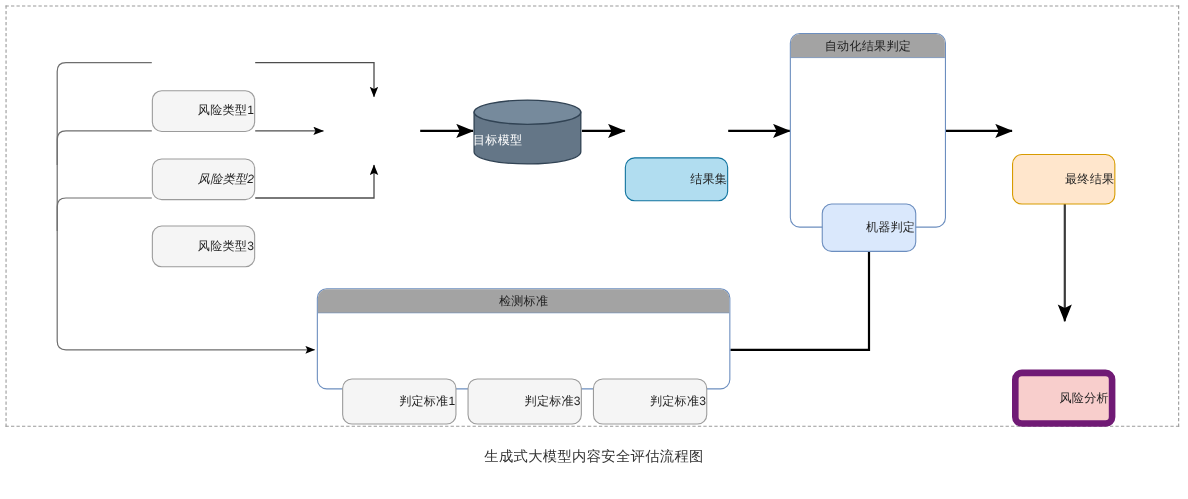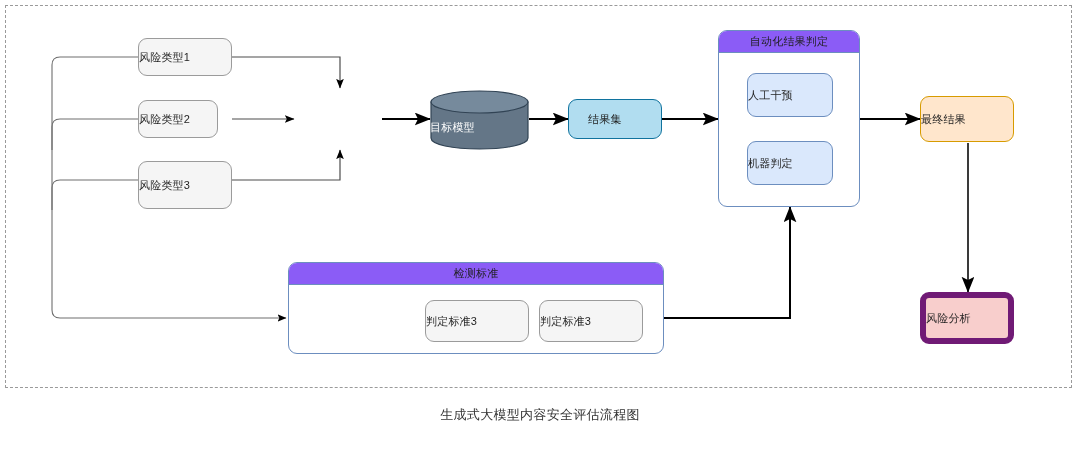--- a/index.html
+++ b/index.html
@@ -32,26 +32,27 @@
     top: 0;
     width: 1080px;
     height: 454px;
     pointer-events: none;
   }
   .node {
     position: absolute;
     box-sizing: border-box;
     display: flex;
     align-items: center;
-    justify-content: flex-start;
+    justify-content: flex-end;
     text-align: center;
     font-size: 11px;
     color: #1f1f1f;
     line-height: 1.3;
     letter-spacing: .2px;
+    margin-top: 44px;
   }
   .grey-box {
     background: #f5f5f5;
     border: 1px solid #9b9b9b;
     border-radius: 9px;
   }
   .green-box {
     background: #d5e8d4;
     border: 1px solid #82b366;
     border-radius: 9px;
@@ -80,21 +81,21 @@
   .container-box {
     position: absolute;
     box-sizing: border-box;
     background: #ffffff;
     border: 1px solid #6c8ebf;
     border-radius: 9px;
   }
   .container-title {
     box-sizing: border-box;
     height: 22px;
-    background: #8b5cf6;
+    background: #a3a3a3;
     border-bottom: 1px solid #6c8ebf;
     border-radius: 8px 8px 0 0;
     display: flex;
     align-items: center;
     justify-content: center;
     font-size: 11px;
     color: #1f1f1f;
     letter-spacing: .2px;
   }
   .cyl {
@@ -156,60 +157,60 @@
     <path d="M860,119 L920,119" fill="none" stroke="#000000" stroke-width="2" marker-end="url(#arrow)"></path>
 
     <path d="M968,143 L968,292" fill="none" stroke="#3a3a3a" stroke-width="2" marker-end="url(#arrow)"></path>
 
     <path d="M664,318 L790,318 L790,207" fill="none" stroke="#000000" stroke-width="2" marker-end="url(#arrow)"></path>
   </svg>
 
   <div class="node grey-box" style="left:138px; top:38px; width:94px; height:38px;">
     <span>风险类型1</span>
   </div>
-  <div class="node grey-box" style="left:138px; top:100px; width:80px; height:38px;">
+  <div class="node grey-box" style="left:138px; top:100px; width:94px; height:38px;font-style:italic;">
     <span>风险类型2</span>
   </div>
-  <div class="node grey-box" style="left:138px; top:161px; width:94px; height:48px;">
+  <div class="node grey-box" style="left:138px; top:161px; width:94px; height:38px;">
     <span>风险类型3</span>
   </div>
 
 
   <div class="cyl" style="left:430px; top:90px; width:99px; height:60px;">
     <svg width="99" height="60" viewBox="0 0 99 60" xmlns="http://www.w3.org/2000/svg">
       <path d="M1,12 L1,48 C1,54.6 22.5,59 49.5,59 C76.5,59 98,54.6 98,48 L98,12 Z" fill="#647687" stroke="#314354" stroke-width="1.2"></path>
       <ellipse cx="49.5" cy="12" rx="48.5" ry="11" fill="#768a9c" stroke="#314354" stroke-width="1.2"></ellipse>
     </svg>
     <div class="cyl-label" style="top:30px;">目标模型</div>
   </div>
 
   <div class="node cyan-box" style="left:568px; top:99px; width:94px; height:40px;">
     <span>结果集</span>
   </div>
 
   <div class="container-box" style="left:718px; top:30px; width:142px; height:177px;">
     <div class="container-title">自动化结果判定</div>
-    <div class="node blue-sub" style="left:28px; top:42px; width:86px; height:44px;">
-      <span>人工干预</span>
-    </div>
     <div class="node blue-sub" style="left:28px; top:110px; width:86px; height:44px;">
       <span>机器判定</span>
     </div>
   </div>
 
   <div class="node orange-box" style="left:920px; top:96px; width:94px; height:46px;">
     <span>最终结果</span>
   </div>
 
   <div class="node red-box" style="left:920px; top:292px; width:94px; height:52px;">
     <span>风险分析</span>
   </div>
 
   <div class="container-box" style="left:288px; top:262px; width:376px; height:92px;">
     <div class="container-title">检测标准</div>
+    <div class="node grey-box" style="left:22px; top:37px; width:104px; height:42px;">
+      <span>判定标准1</span>
+    </div>
     <div class="node grey-box" style="left:136px; top:37px; width:104px; height:42px;">
       <span>判定标准3</span>
     </div>
     <div class="node grey-box" style="left:250px; top:37px; width:104px; height:42px;">
       <span>判定标准3</span>
     </div>
   </div>
 
   <div id="caption">生成式大模型内容安全评估流程图</div>
 

